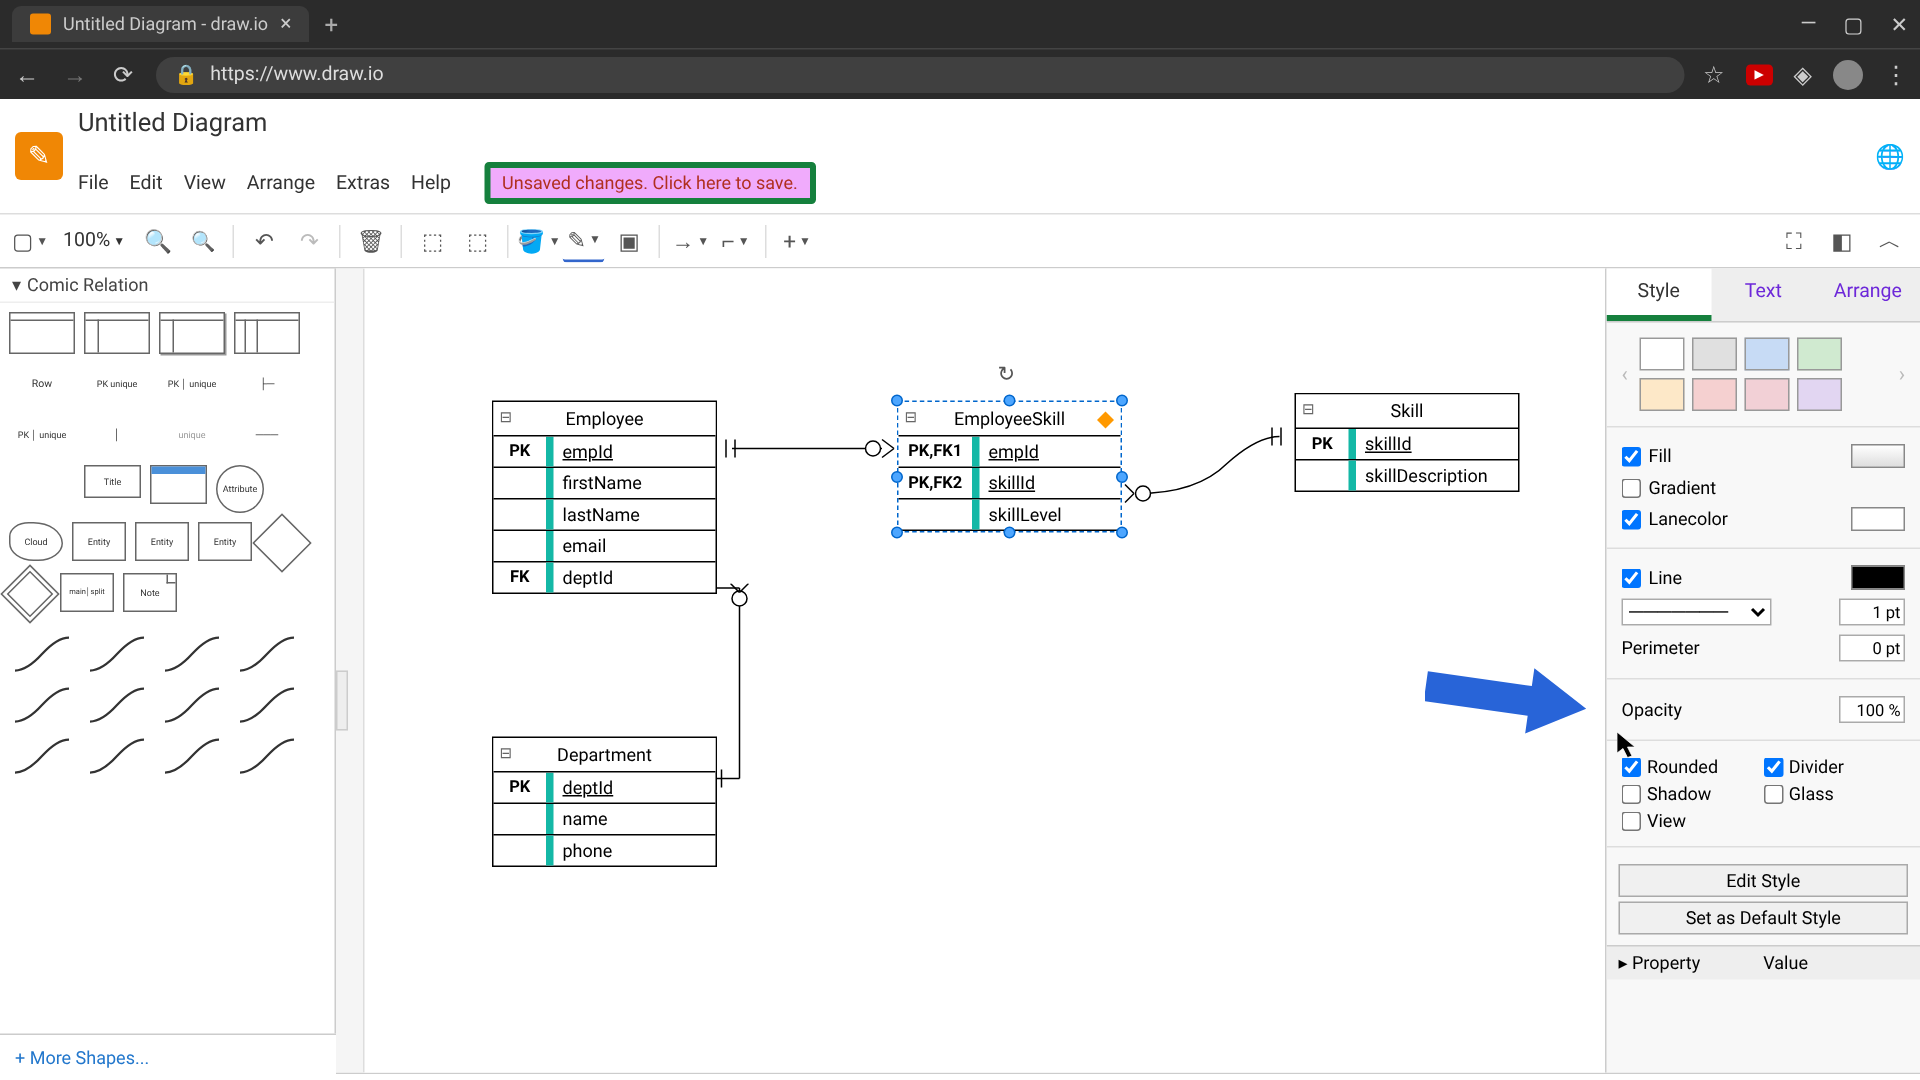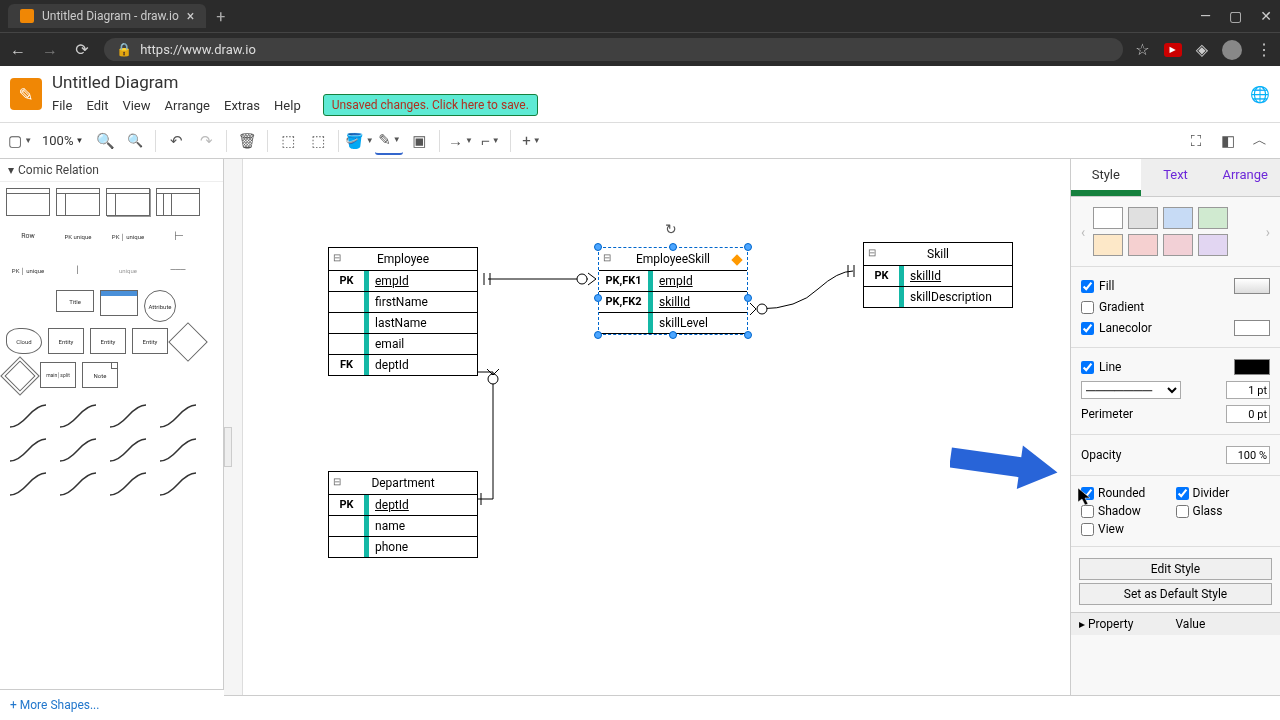--- a/index.html
+++ b/index.html
@@ -21,23 +21,23 @@
 .addr-icons { display: flex; gap: 14px; align-items: center; }
 .addr-icons span { cursor: pointer; }
 .yt-icon { background: #cc0000; color: #fff; width: 18px; height: 14px; border-radius: 3px; display: inline-flex; align-items: center; justify-content: center; font-size: 8px; }
 .avatar { width: 20px; height: 20px; background: #888; border-radius: 50%; }
 
 
 .app-header { display: flex; align-items: center; padding: 6px 10px; gap: 10px; border-bottom: 1px solid #ddd; }
 .app-logo { width: 32px; height: 32px; background: #f08705; border-radius: 4px; display: flex; align-items: center; justify-content: center; color: #fff; font-size: 18px; }
 .app-title-block { flex: 1; }
 .app-title { font-size: 17px; color: #333; }
-.menu-bar { display: flex; gap: 14px; font-size: 13px; color: #333; margin-top: 2px; align-items: center; }
+.menu-bar { display: flex; gap: 14px; font-size: 13px; color: #333; margin-top: 16px; align-items: center; }
 .menu-bar span { cursor: pointer; }
-.unsaved { border: 1px solid #15803d; background: #5eead4; color: #b03020; padding: 3px 8px; border-radius: 3px; font-size: 12px; margin-left: 8px; }
+.unsaved { border: 4px solid #15803d; background: #f0abfc; color: #b03020; padding: 3px 8px; border-radius: 3px; font-size: 12px; margin-left: 8px; }
 .globe-btn { color: #888; cursor: pointer; }
 
 
 .toolbar { display: flex; align-items: center; padding: 4px 6px; border-bottom: 1px solid #ccc; gap: 2px; height: 36px; }
 .tool-btn { width: 28px; height: 28px; display: inline-flex; align-items: center; justify-content: center; color: #555; cursor: pointer; border-radius: 3px; font-size: 15px; position: relative; }
 .tool-sep { width: 1px; height: 22px; background: #ddd; margin: 0 4px; }
 .zoom-box { display: inline-flex; align-items: center; padding: 0 6px; font-size: 13px; color: #333; cursor: pointer; }
 .tool-right { margin-left: auto; display: flex; gap: 4px; }
 .dropdown-caret { font-size: 8px; margin-left: 2px; }
 
@@ -79,21 +79,21 @@
 .orange-diamond { position: absolute; width: 8px; height: 8px; background: #f90; transform: rotate(45deg); }
 
 .connector { position: absolute; pointer-events: none; }
 .endpoint-circle { stroke:#000; fill:#fff; }
 .endpoint-bar { stroke:#000; stroke-width:1; }
 
 
 .right-panel { width: 210px; border-left: 1px solid #ccc; background: #f8f8f8; font-size: 12px; overflow-y: auto; }
 .panel-tabs { display: flex; border-bottom: 1px solid #ccc; background: #eee; }
 .panel-tab { flex: 1; text-align: center; padding: 8px 4px; cursor: pointer; color: #6d28d9; font-size: 13px; }
-.panel-tab.active { background: #fff; color: #333; border-bottom: 6px solid #15803d; }
+.panel-tab.active { background: #fff; color: #333; border-bottom: 4px solid #15803d; }
 .swatch-row { display: flex; gap: 6px; padding: 10px 8px 6px; align-items: center; }
 .nav-arrow { color: #bbb; cursor: pointer; font-size: 14px; padding: 0 2px; }
 .swatches { display: flex; flex-wrap: wrap; gap: 5px; }
 .swatch { width: 30px; height: 22px; border: 1px solid #999; cursor: pointer; }
 
 .panel-section { padding: 4px 10px; }
 .prop-row { display: flex; align-items: center; justify-content: space-between; padding: 3px 0; gap: 24px; }
 .prop-row label { display: flex; align-items: center; gap: 5px; }
 .color-chip { width: 36px; height: 16px; border: 1px solid #888; }
 .num-input { width: 44px; height: 18px; border: 1px solid #aaa; font-size: 11px; text-align: right; padding-right: 2px; }

